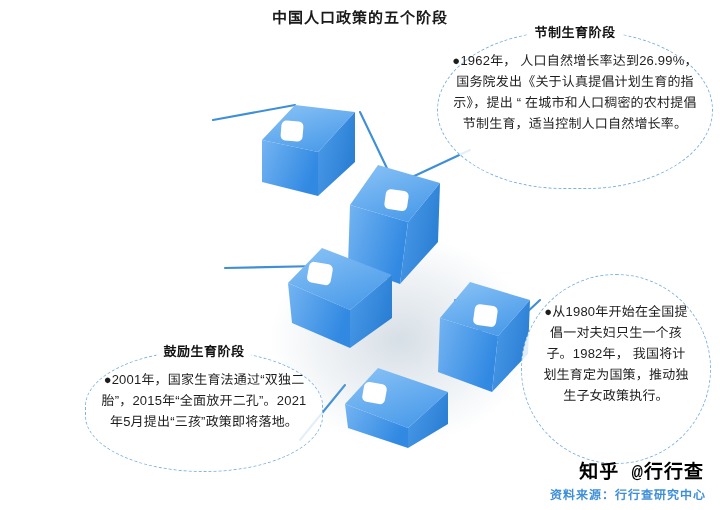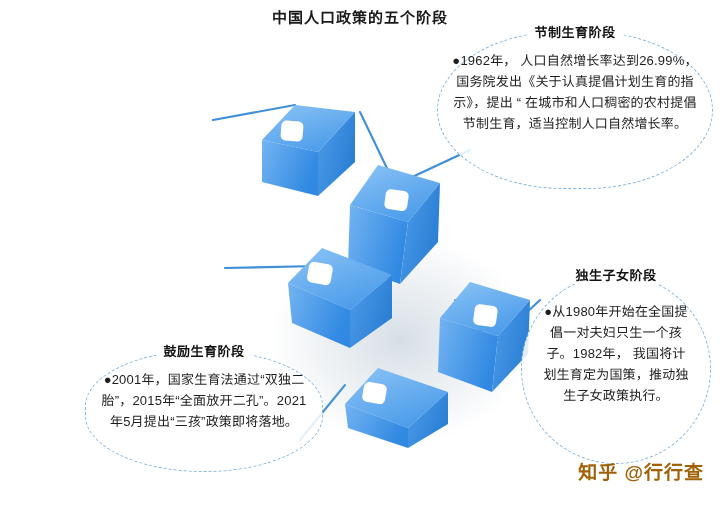--- a/index.html
+++ b/index.html
@@ -108,24 +108,25 @@
   #b-newera    .bubble-head { top: -10px; }
   #b-newera    .bubble-body { top: 18px;  width: 214px; }
 
   
   .watermark {
     position: absolute;
     right: 16px;
     bottom: 26px;
     font-size: 19px;
     font-weight: bold;
-    color: #a16207;
+    color: #000000;
     letter-spacing: 1px;
     z-index: 4;
     user-select: none;
+    font-family: Liberation Mono, monospace;
   }
   .source {
     position: absolute;
     right: 14px;
     bottom: 8px;
     font-size: 12px;
     font-weight: bold;
     color: #3f8fd8;
     letter-spacing: 1px;
     z-index: 5;
@@ -207,24 +208,24 @@
   </svg>
 
 
   <div id="b-restrict" class="bubble bubble-round">
     <div class="bubble-head">节制生育阶段</div>
     <div class="bubble-body">●1962年， 人口自然增长率达到26.99%，国务院发出《关于认真提倡计划生育的指示》，提出 “ 在城市和人口稠密的农村提倡节制生育，适当控制人口自然增长率。</div>
   </div>
 
 
   <div id="b-onechild" class="bubble bubble-circle">
-    <div class="bubble-head">独生子女阶段</div>
     <div class="bubble-body">●从1980年开始在全国提倡一对夫妇只生一个孩子。1982年， 我国将计划生育定为国策，推动独生子女政策执行。</div>
   </div>
 
   <div id="b-newera" class="bubble bubble-oval">
     <div class="bubble-head">鼓励生育阶段</div>
     <div class="bubble-body">●2001年，国家生育法通过“双独二胎”，2015年“全面放开二孔”。2021年5月提出“三孩”政策即将落地。</div>
   </div>
 
   <div class="watermark">知乎 @行行查</div>
+  <div class="source">资料来源：行行查研究中心</div>
 
 </div>
 
 </body></html>

